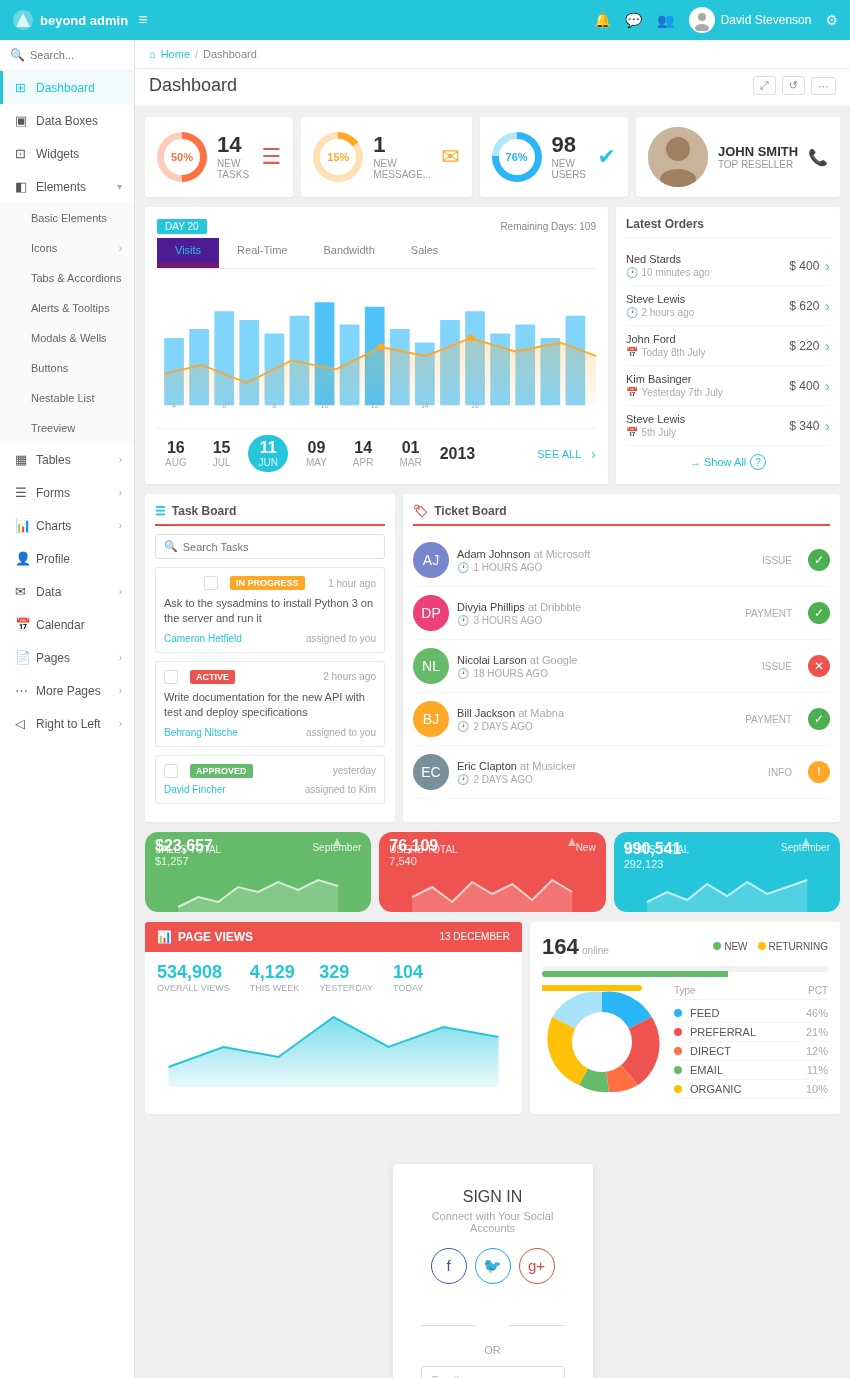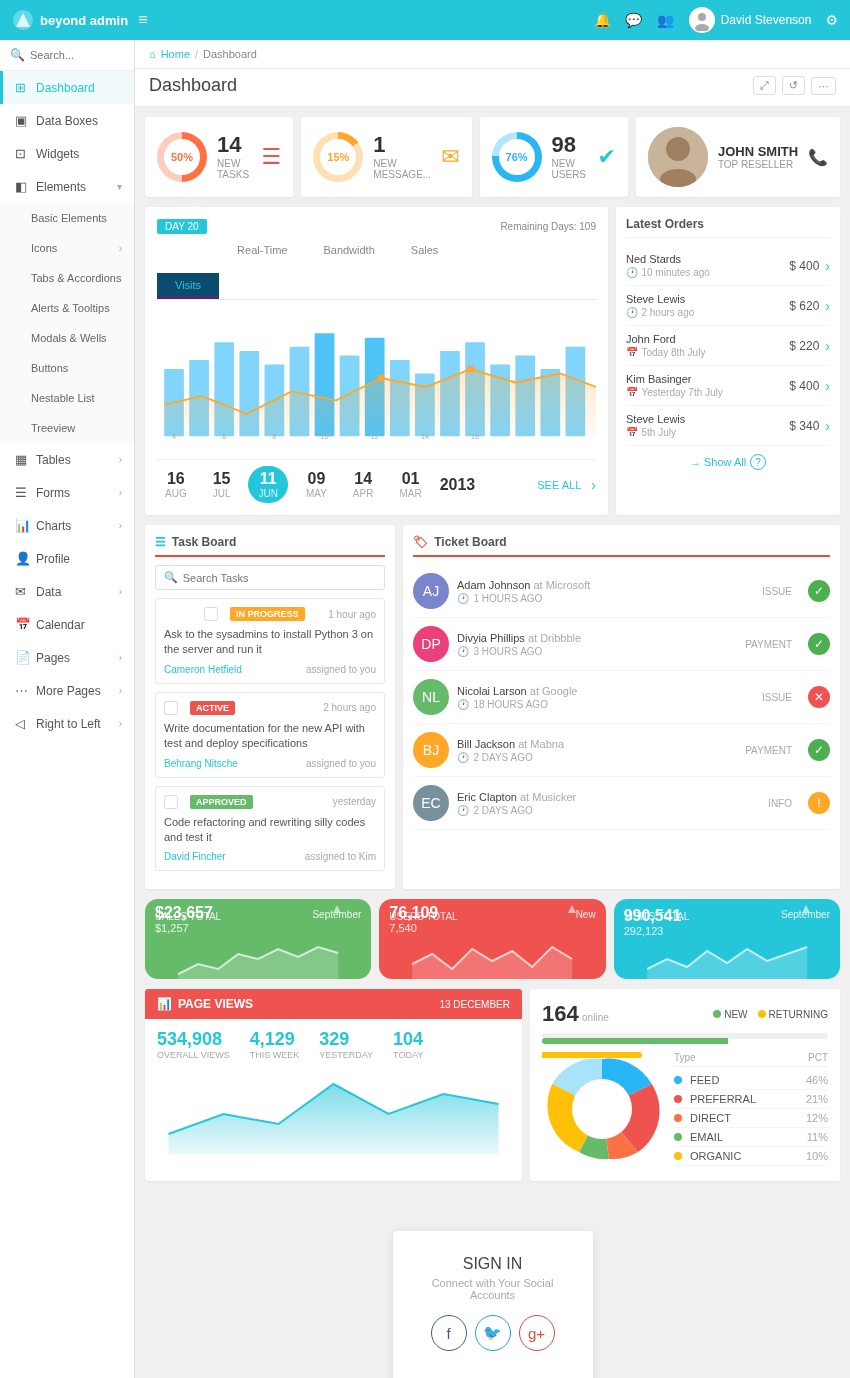--- a/index.html
+++ b/index.html
@@ -67,21 +67,21 @@
     .reseller-avatar { width: 60px; height: 60px; border-radius: 50%; background: #c8b8a0; overflow: hidden; display: flex; align-items: center; justify-content: center; flex-shrink: 0; }
     .reseller-info .name { font-size: 13px; font-weight: bold; color: #333; }
     .reseller-info .role { font-size: 10px; color: #999; text-transform: uppercase; }
     .reseller-phone { color: #4CAF50; font-size: 16px; margin-left: auto; }
 
     
     .charts-row { display: flex; gap: 8px; margin-bottom: 10px; }
     .main-chart-card { flex: 1; background: white; border-radius: 3px; padding: 12px; box-shadow: 0 1px 2px rgba(0,0,0,0.05); }
     .chart-tabs { display: flex; gap: 0; border-bottom: 1px solid #e8e8e8; margin-bottom: 8px; }
     .chart-tab { padding: 6px 18px; font-size: 11px; cursor: pointer; color: #888; border-bottom: 2px solid transparent; }
-    .chart-tab.active { color: #26C6DA; border-bottom: 2px solid #701a75; background: #0c4a6e; margin-top: 35px; }
+    .chart-tab.active { color: #26C6DA; border-bottom: 6px solid #701a75; background: #4c1d95; }
     .chart-day-badge { background: #26C6DA; color: white; font-size: 10px; padding: 2px 8px; border-radius: 2px; }
     .chart-remaining { color: #888; font-size: 10px; }
     .chart-date-nav { display: flex; gap: 10px; align-items: center; margin-top: 8px; padding: 6px 0 0; border-top: 1px solid #f0f0f0; }
     .chart-date-item { text-align: center; padding: 2px 8px; cursor: pointer; }
     .chart-date-item .date-num { font-size: 16px; font-weight: bold; color: #333; }
     .chart-date-item .date-month { font-size: 10px; color: #aaa; text-transform: uppercase; }
     .chart-date-item.current { background: #26C6DA; border-radius: 20px; padding: 4px 10px; }
     .chart-date-item.current .date-num { color: white; }
     .chart-date-item.current .date-month { color: rgba(255,255,255,0.8); }
     .chart-see-all { font-size: 11px; color: #26C6DA; cursor: pointer; margin-left: auto; }
@@ -568,21 +568,20 @@
           </div>
 
           <div class="task-item">
             <div class="task-item-header">
               <div style="display:flex; align-items:center; gap:6px;">
                 <div class="task-checkbox"></div>
                 <span class="task-badge approved">APPROVED</span>
               </div>
               <span class="task-time">yesterday</span>
             </div>
-            <div class="task-text">Code refactoring and rewriting silly codes and test it</div>
             <div class="task-footer">
               <span>David Fincher</span>
               <span class="task-assigned">assigned to Kim</span>
             </div>
           </div>
         </div>
 
         <div class="ticket-board">
           <div class="ticket-title">
             <span style="color:#e74c3c;">🏷</span>

